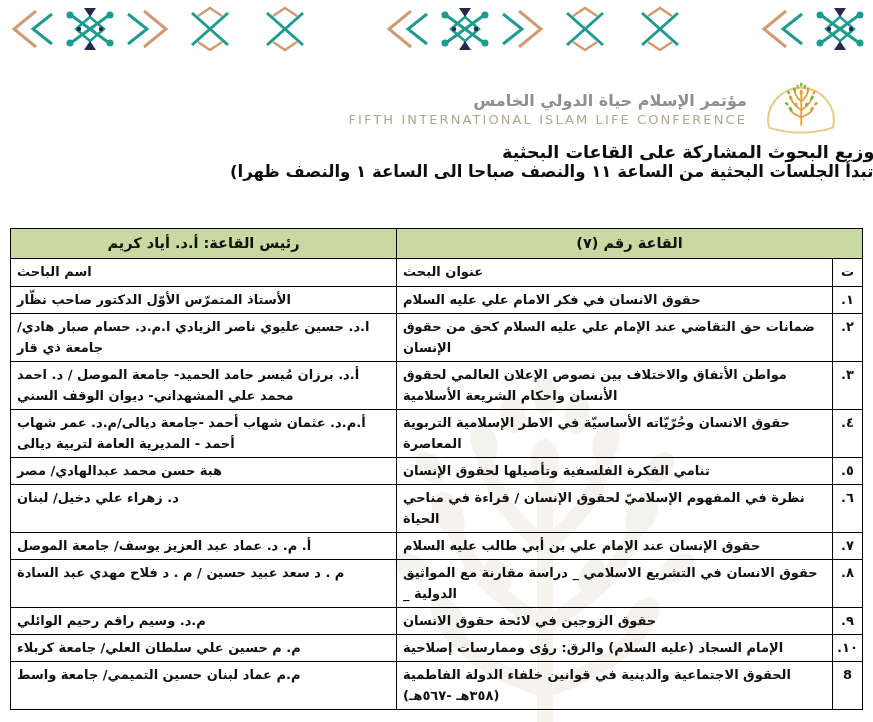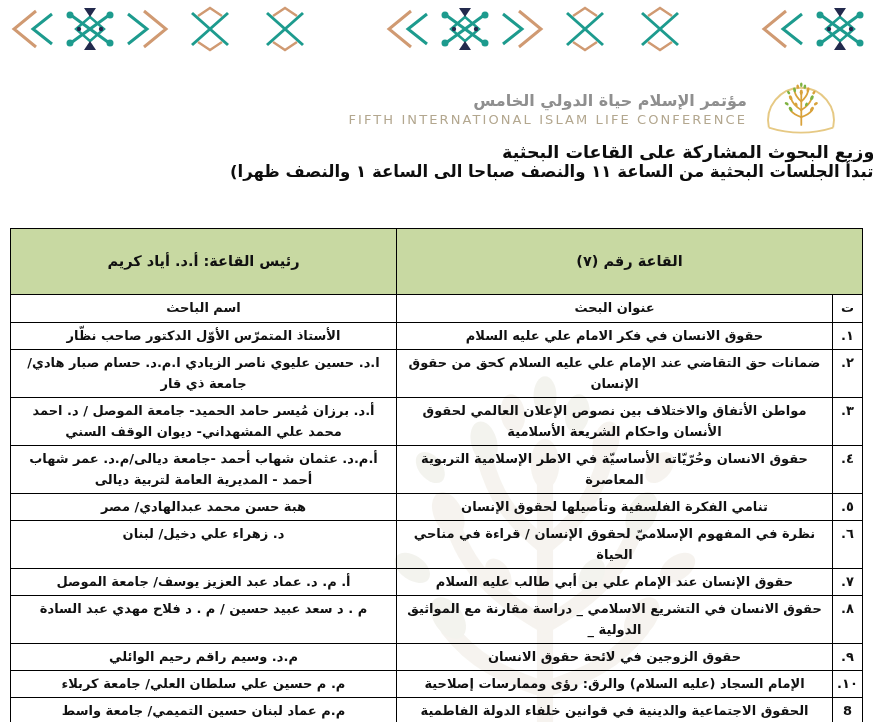--- a/index.html
+++ b/index.html
@@ -28,27 +28,27 @@
     opacity:0.14;filter:saturate(0.25) sepia(0.35);pointer-events:none;z-index:0;
   }
   
   .tbl-wrap{position:absolute;top:228px;right:10px;left:10px;z-index:1;}
   table{
     width:100%;border-collapse:collapse;direction:rtl;table-layout:fixed;
     font-size:13px;font-weight:bold;
   }
   td,th{border:1px solid #000;padding:2px 6px 3px;vertical-align:top;
         line-height:1.62;background:transparent;word-wrap:break-word;}
-  .green th{background:#c8d9a2;font-size:14.5px;text-align:center;padding:21px 6px;}
+  .green th{background:#c8d9a2;font-size:14.5px;text-align:center;padding:3px 6px;}
   .subhead td{text-align:right;}
   .col-num{width:30px;}
   .col-title{width:436px;}
   .col-res{width:auto;}
   td.num{text-align:center;padding-right:2px;padding-left:2px;}
-  td.cell{text-align:center;}
+  td.cell{text-align:left;}
   .hidden-defs{position:absolute;width:0;height:0;overflow:hidden;}
 </style>
 </head>
 <body>
 
 <svg class="hidden-defs" aria-hidden="true">
   <defs>
     <g id="treeg">
       <g fill="none" stroke="#d9a23b" stroke-width="4.5" stroke-linecap="round">
         <path d="M60 112 C60 95 60 88 60 74"></path>

